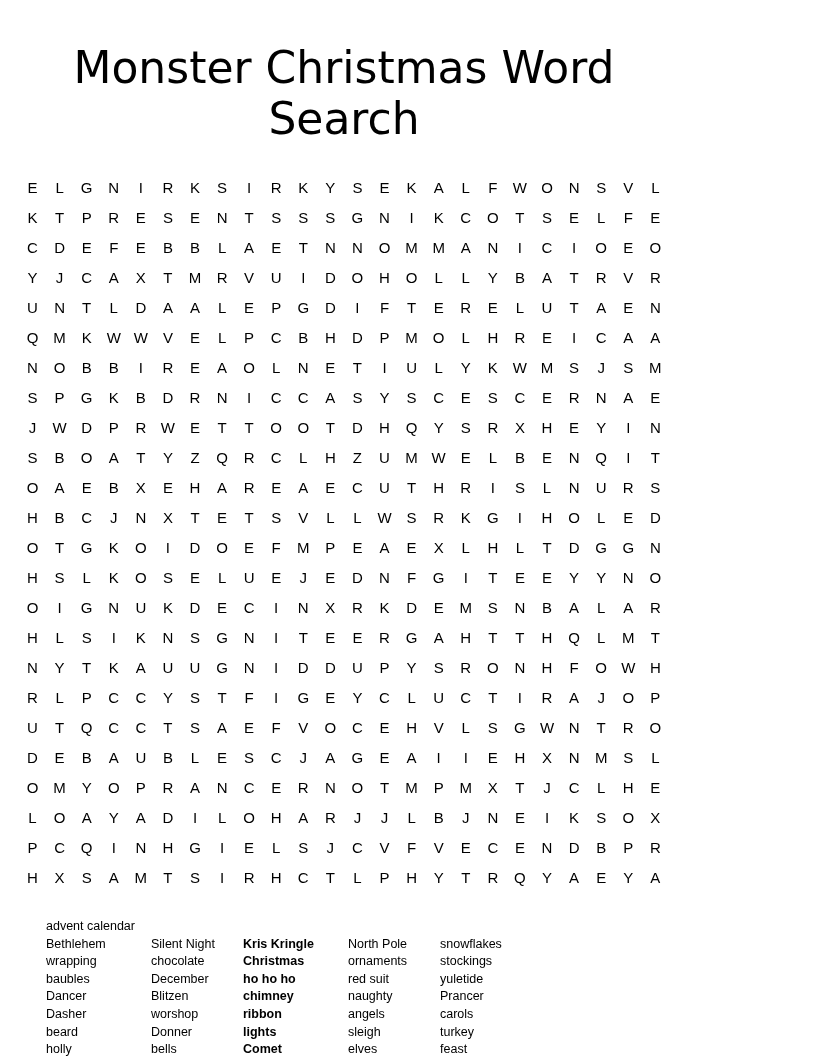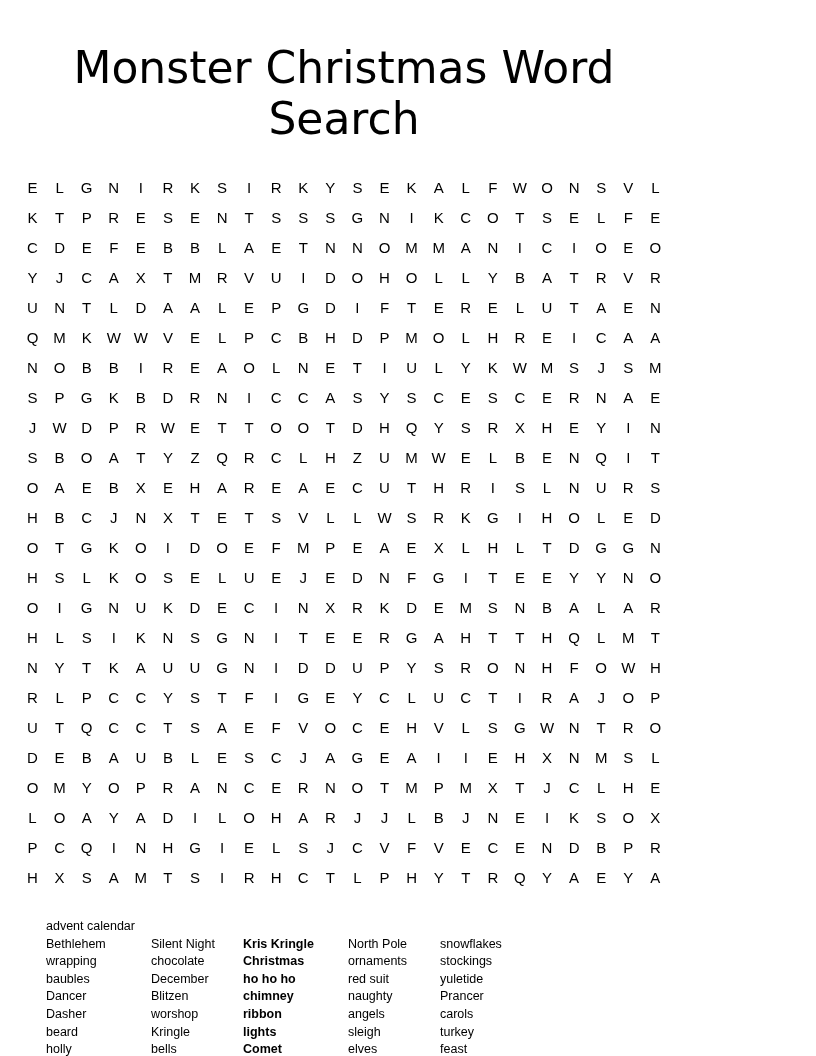--- a/index.html
+++ b/index.html
@@ -724,21 +724,21 @@
         <div class="word">holly</div>
         <div class="word">nice</div>
         <div class="word">joy</div>
       </div>
       <div class="word-col col-1">
         <div class="word">Silent Night</div>
         <div class="word">chocolate</div>
         <div class="word">December</div>
         <div class="word">Blitzen</div>
         <div class="word">worshop</div>
-        <div class="word">Kringle</div>
+        <div class="word">Donner</div>
         <div class="word">bells</div>
         <div class="word">jolly</div>
         <div class="word">tree</div>
       </div>
       <div class="word-col col-2">
         <div class="word">Kris Kringle</div>
         <div class="word">Christmas</div>
         <div class="word">ho ho ho</div>
         <div class="word">chimney</div>
         <div class="word">ribbon</div>

